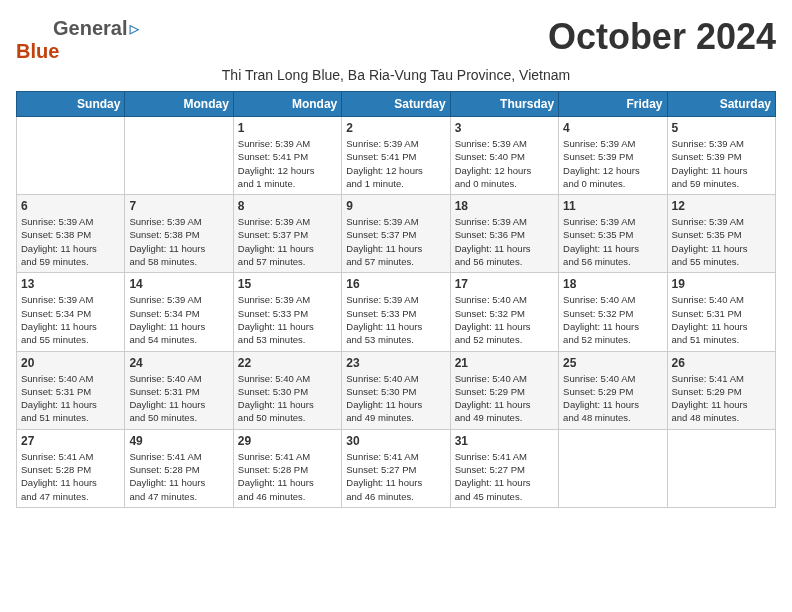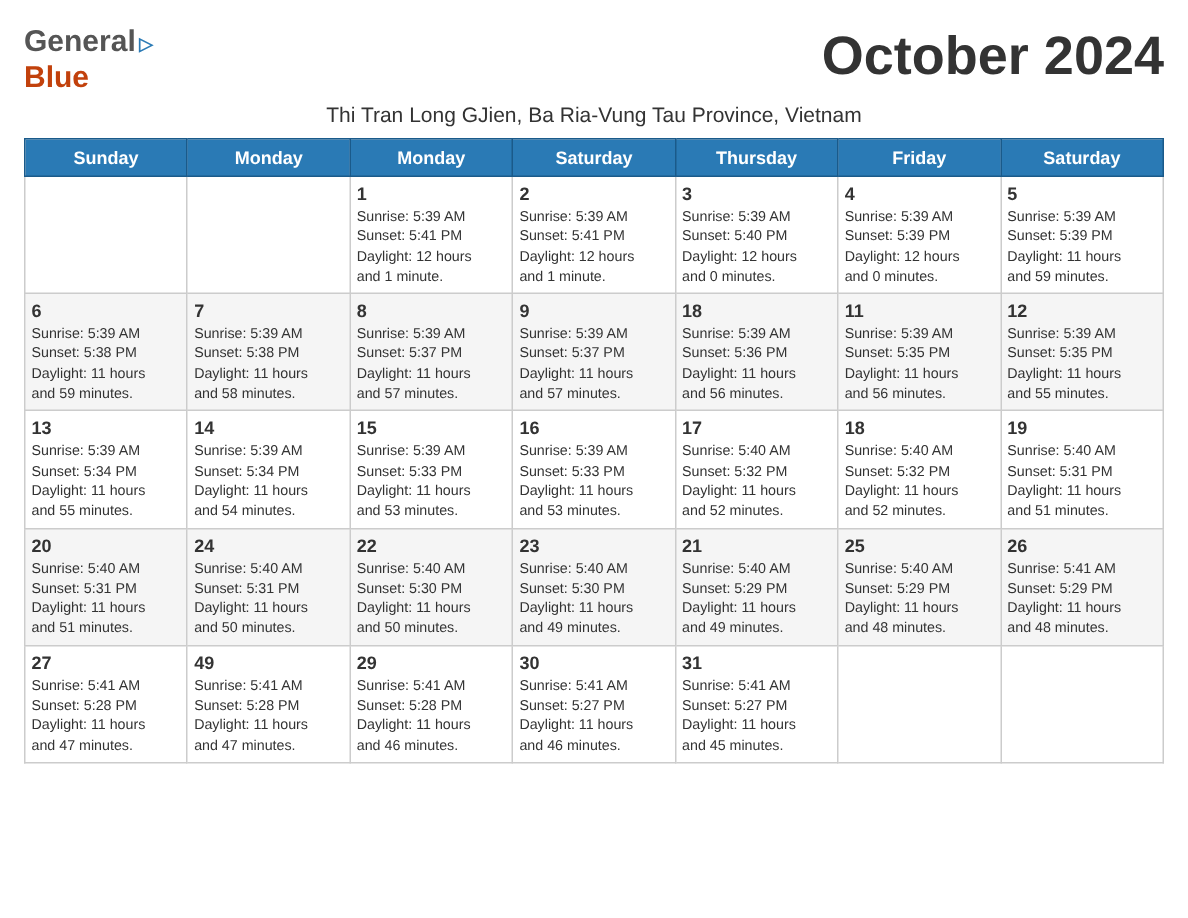--- a/index.html
+++ b/index.html
@@ -37,21 +37,21 @@
     .calendar {
       width: 100%;
       border-collapse: collapse;
       border: 1px solid #ccc;
     }
     .calendar th {
       background-color: #2a7ab5;
       color: #fff;
       font-size: 12px;
       padding: 5px 4px;
-      text-align: center;
+      text-align: right;
       border: 1px solid #1a5a8a;
     }
     .calendar td {
       vertical-align: top;
       border: 1px solid #ccc;
       padding: 4px 4px;
       font-size: 10px;
       color: #333;
       width: calc(100% / 7);
       background: #fff;
@@ -74,20 +74,21 @@
       color: #333;
     }
     .logo-row {
       display: flex;
       align-items: center;
     }
     .logo-text-general {
       color: #555;
       font-size: 20px;
       font-weight: bold;
+      margin-left: 37px;
     }
     .logo-text-blue {
       color: #c2410c;
       font-size: 20px;
       font-weight: bold;
     }
     .logo-bird {
       color: #2a7ab5;
       font-size: 20px;
       margin-left: 2px;
@@ -102,21 +103,21 @@
       <span class="logo-text-general">General</span>
       <span class="logo-bird">▹</span>
     </div>
     <div>
       <span class="logo-text-blue">Blue</span>
     </div>
   </div>
   <div class="month-title">October 2024</div>
 </div>
 
-<div class="subtitle">Thi Tran Long GJien, Ba Ria-Vung Tau Province, Vietnam</div>
+<div class="subtitle">Thi Tran Long Blue, Ba Ria-Vung Tau Province, Vietnam</div>
 
 <table class="calendar">
   <thead>
     <tr>
 
     <th>Sunday</th>
         <th>Monday</th>
         <th>Monday</th>
         <th>Saturday</th>
         <th>Thursday</th>

